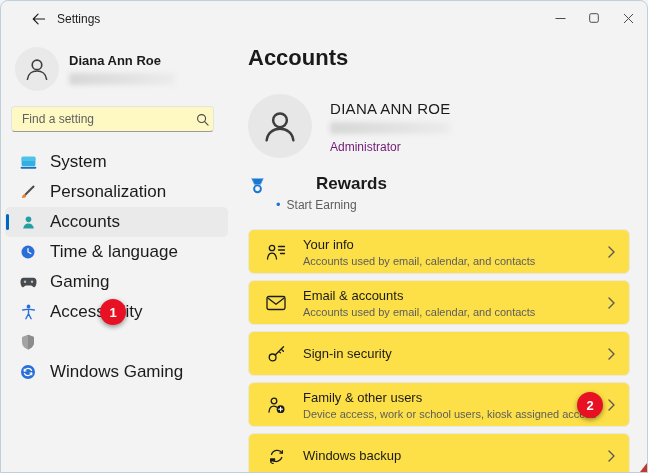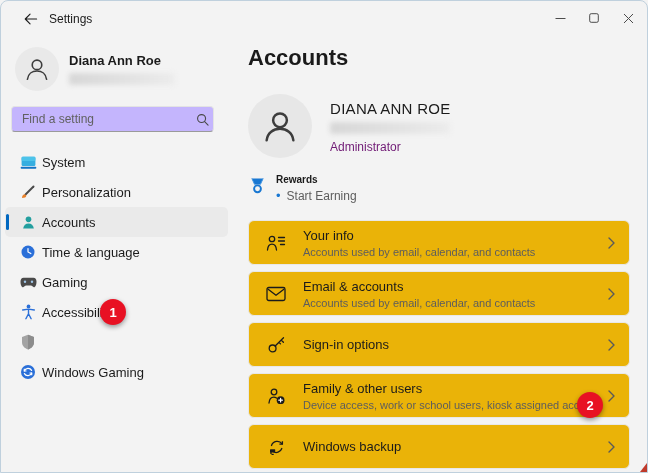--- a/index.html
+++ b/index.html
@@ -9,75 +9,75 @@
     background:#f3f3f3;
     position:relative;
     overflow:hidden;
     border:1px solid #bfd0dd;
     border-radius:8px 8px 0 0;
     color:#1b1b1b;
   }
   svg { display:block; }
 
   
-  .titlebar { position:absolute; top:0; left:8px; right:0; height:36px; }
+  .titlebar { position:absolute; top:0; left:16px; right:0; height:36px; }
   .back-btn { position:absolute; left:8px; top:6px; width:26px; height:24px;
     display:flex; align-items:center; justify-content:center; border-radius:4px; cursor:pointer; }
   .tb-title { position:absolute; left:40px; top:11px; font-size:12px; color:#1b1b1b; }
   .win-controls { position:absolute; right:2px; top:0; height:34px; display:flex; }
   .win-btn { width:34px; height:34px; display:flex; align-items:center; justify-content:center; color:#4c4c4c; }
 
   
   .sidebar { position:absolute; top:36px; left:0; width:232px; bottom:0; }
   .sb-profile { position:absolute; top:10px; left:14px; display:flex; align-items:flex-start; }
   .avatar-sm { width:44px; height:44px; border-radius:50%; background:#e9e9e9;
     display:flex; align-items:center; justify-content:center; }
   .sb-pr-text { margin-left:10px; padding-top:6px; }
   .sb-name { font-size:13px; font-weight:bold; color:#1b1b1b; }
   .blur-bar { background:linear-gradient(90deg,#d7d7d7,#e3e3e3 60%,#ececec); filter:blur(2.5px); border-radius:3px; }
   .sb-blur { width:106px; height:12px; margin-top:5px; }
 
   .search-box { position:absolute; top:69px; left:10px; width:203px; height:26px;
-    background:#c4b5fd; border:1px solid #e3e3e3; border-bottom:1px solid #9a9a9a;
+    background:#fef9c3; border:1px solid #e3e3e3; border-bottom:1px solid #9a9a9a;
     border-radius:4px; display:flex; align-items:center; }
   .search-input { flex:1; border:none; outline:none; background:transparent;
     font-family:inherit; font-size:12px; color:#1b1b1b; padding:0 6px 0 10px; }
   .search-input::placeholder { color:#616161; }
   .search-icon { width:22px; display:flex; justify-content:center; }
 
   .nav { position:absolute; top:110px; left:0; right:0; }
   .nav-item { height:30px; margin:0 5px 0 4px; display:flex; align-items:center;
     border-radius:5px; position:relative; cursor:pointer; }
   .nav-item.selected { background:#eaeaea; }
   .nav-item.selected::before { content:""; position:absolute; left:1px; top:7px;
     width:3px; height:16px; border-radius:2px; background:#0067c0; }
   .nicon { width:20px; margin-left:13px; display:flex; justify-content:center; }
-  .nlabel { margin-left:4px; font-size:13px; color:#1b1b1b; }
+  .nlabel { margin-left:12px; font-size:17px; color:#1b1b1b; }
 
   
   .main { position:absolute; top:36px; left:232px; right:0; bottom:0; padding:0 17px 0 15px; }
   .page-title { font-size:22px; font-weight:600; margin-top:8px; color:#1a1a1a; }
 
   .profile-row { display:flex; align-items:flex-start; margin-top:23px; }
   .avatar-lg { width:64px; height:64px; border-radius:50%; background:#e7e7e7;
     display:flex; align-items:center; justify-content:center; }
   .pr-text { margin-left:18px; padding-top:6px; }
   .pr-name { font-size:15px; letter-spacing:.3px; color:#1b1b1b; }
   .pr-blur { width:120px; height:12px; margin-top:5px; }
   .pr-role { font-size:12px; color:#701a75; margin-top:6px; }
 
   .rewards-row { display:flex; align-items:flex-start; margin-top:16px; }
   .rw-icon { width:20px; margin-top:2px; }
   .rw-text { margin-left:8px; }
-  .rw-title { font-size:10px; font-weight:bold; color:#1b1b1b; }
+  .rw-title { font-size:17px; font-weight:bold; color:#1b1b1b;margin-left:40px; }
   .rw-action { font-size:12px; color:#5d5d5d; margin-top:3px; display:flex; align-items:center; cursor:pointer; }
   .rw-dot { color:#1877d2; margin-right:6px; font-size:13px; }
 
   .cards { margin-top:17px; display:flex; flex-direction:column; gap:6px; }
-  .card { height:45px; background:#eab308; border:1px solid #e8e8e8; border-radius:6px;
+  .card { height:45px; background:#fde047; border:1px solid #e8e8e8; border-radius:6px;
     display:flex; align-items:center; padding:0 14px 0 16px; cursor:pointer; }
   .cicon { width:22px; display:flex; justify-content:center; }
   .ctext { margin-left:16px; flex:1; }
   .ctitle { font-size:13px; color:#1b1b1b; }
   .csub { font-size:11px; color:#5d5d5d; margin-top:3px; }
   .chev { width:14px; display:flex; justify-content:flex-end; }
 
   
   .step-badge { position:absolute; width:26px; height:26px; border-radius:50%;
     background:#e81123; color:#ffffff; font-size:13px; font-weight:bold;
@@ -309,21 +309,21 @@
     </div>
 
     <div class="card">
       <span class="cicon">
         <svg width="19" height="19" viewBox="0 0 19 19">
             <circle cx="5.6" cy="13.4" r="3.4" fill="none" stroke="#1b1b1b" stroke-width="1.3"></circle>
             <path d="M8.2 11 16.5 2.7M14.2 5l2.2 2.2M11.9 7.3l1.6 1.6" fill="none" stroke="#1b1b1b" stroke-width="1.3" stroke-linecap="round"></path>
           </svg>
       </span>
       <div class="ctext">
-        <div class="ctitle">Sign-in options</div>
+        <div class="ctitle">Sign-in security</div>
       </div>
       <span class="chev">
         <svg width="7" height="12" viewBox="0 0 7 12">
             <path d="M1 1l5 5-5 5" fill="none" stroke="#5a5a5a" stroke-width="1.4" stroke-linecap="round" stroke-linejoin="round"></path>
           </svg>
       </span>
     </div>
 
     <div class="card">
       <span class="cicon">

